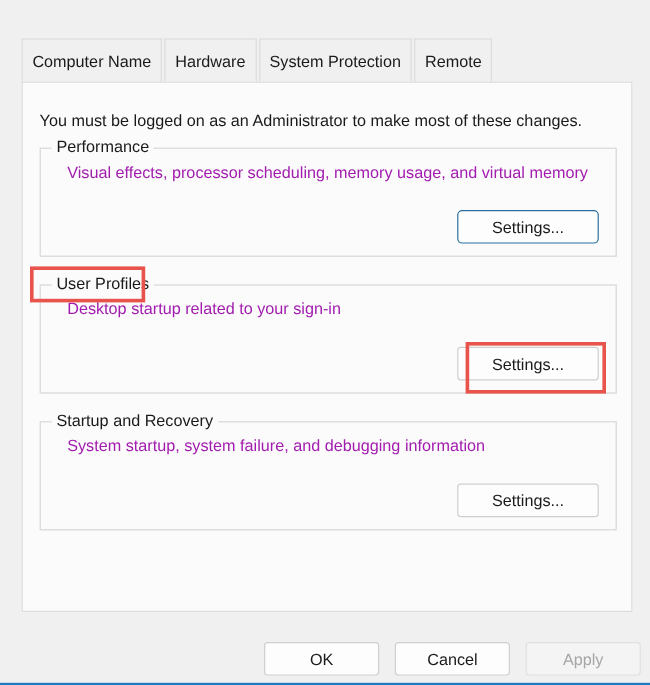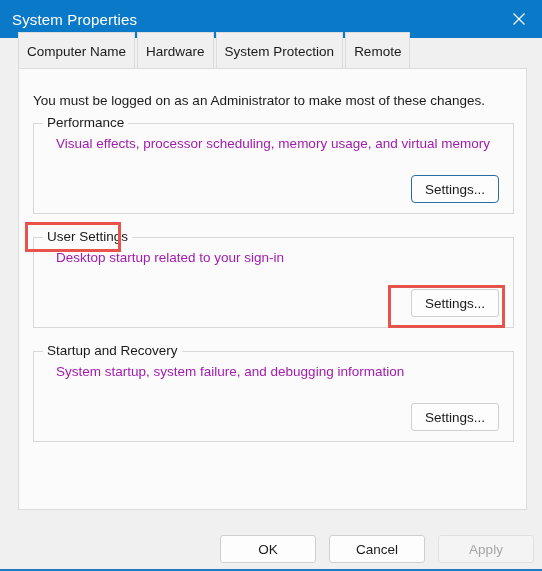--- a/index.html
+++ b/index.html
@@ -162,21 +162,21 @@
   }
   .btn.disabled {
     color: #a6a6a6;
     background: #f4f4f4;
     border-color: #e0e0e0;
   }
 
   .btn-settings {
     right: 14px;
     bottom: 10px;
-    width: 88px;
+    width: 118px;
     margin-top: 39px;
   }
 
   #btn-env {
     left: 341px;
     top: 390px;
     width: 168px;
   }
 
   
@@ -194,28 +194,20 @@
     z-index: 10;
   }
   #annot-userprofiles-label { left: 25px; top: 222px; width: 96px; height: 30px; }
   #annot-userprofiles-settings { left: 388px; top: 285px; width: 117px; height: 43px; }
 </style>
 </head>
 <body>
 
 <div class="dialog">
 
-  <div class="titlebar">
-    <span class="title-text">System Properties</span>
-    <div class="close-btn">
-      <svg width="14" height="14" viewBox="0 0 14 14" aria-hidden="true">
-        <path d="M1.5 1.5 L12.5 12.5 M12.5 1.5 L1.5 12.5" stroke="#ffffff" stroke-width="1.2" fill="none"></path>
-      </svg>
-    </div>
-  </div>
 
   <div class="tabstrip">
     <div class="tab">
       <span>Computer Name</span>
     </div>
     <div class="tab">
       <span>Hardware</span>
     </div>
     <div class="tab">
       <span>System Protection</span>
@@ -229,21 +221,21 @@
 
     <div class="admin-note">You must be logged on as an Administrator to make most of these changes.</div>
 
     <div class="groupbox" id="gb-performance">
       <span class="group-legend">Performance</span>
       <span class="group-desc">Visual effects, processor scheduling, memory usage, and virtual memory</span>
       <button class="btn btn-settings focused">Settings...</button>
     </div>
 
     <div class="groupbox" id="gb-userprofiles">
-      <span class="group-legend">User Settings</span>
+      <span class="group-legend">User Profiles</span>
       <span class="group-desc">Desktop startup related to your sign-in</span>
       <button class="btn btn-settings">Settings...</button>
     </div>
 
     <div class="groupbox" id="gb-startup">
       <span class="group-legend">Startup and Recovery</span>
       <span class="group-desc">System startup, system failure, and debugging information</span>
       <button class="btn btn-settings">Settings...</button>
     </div>
 

